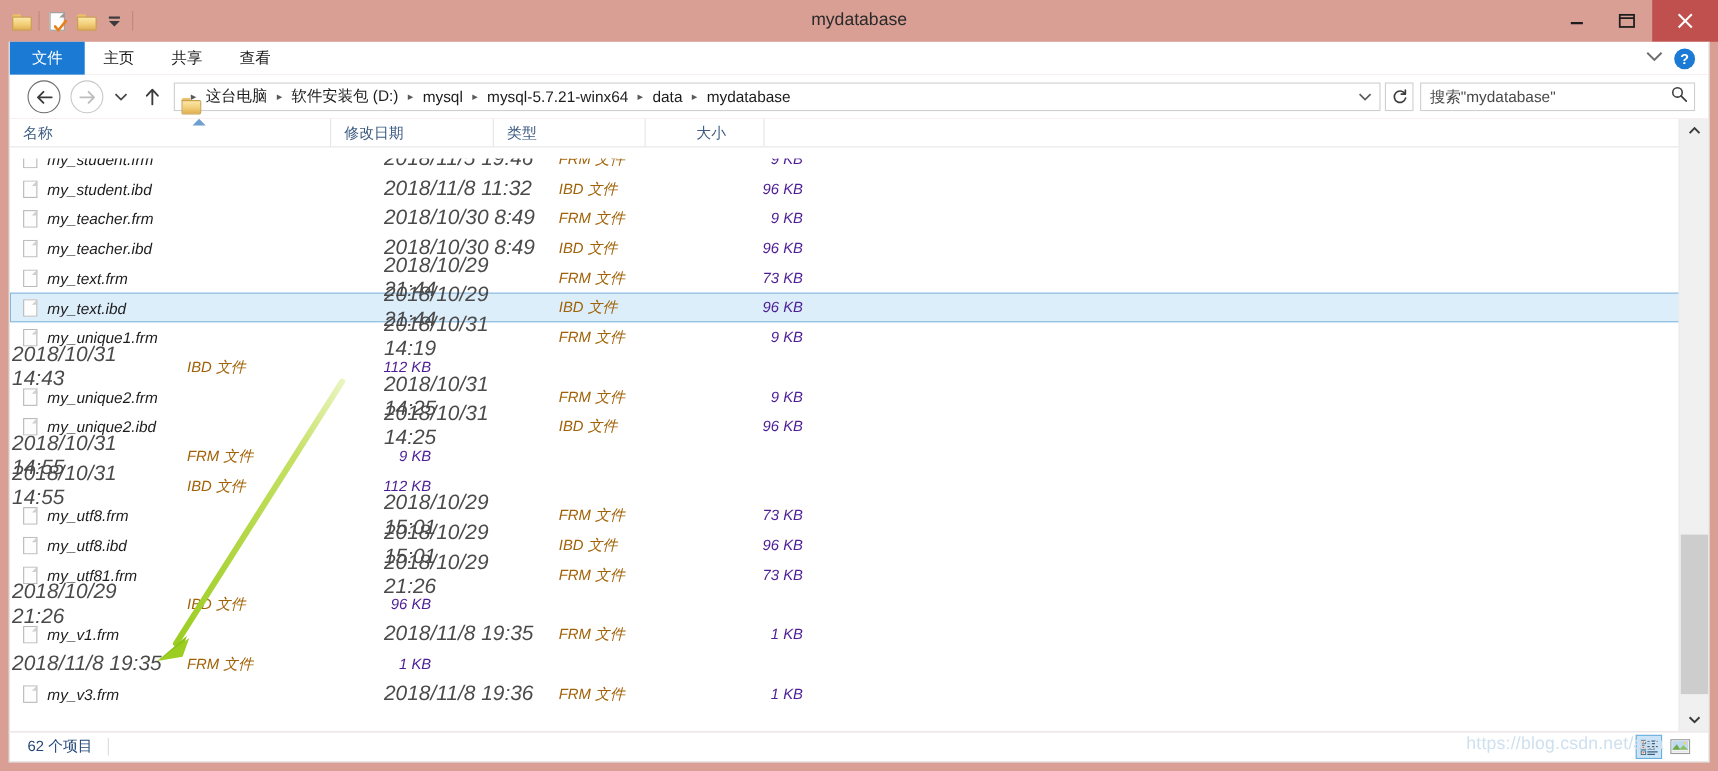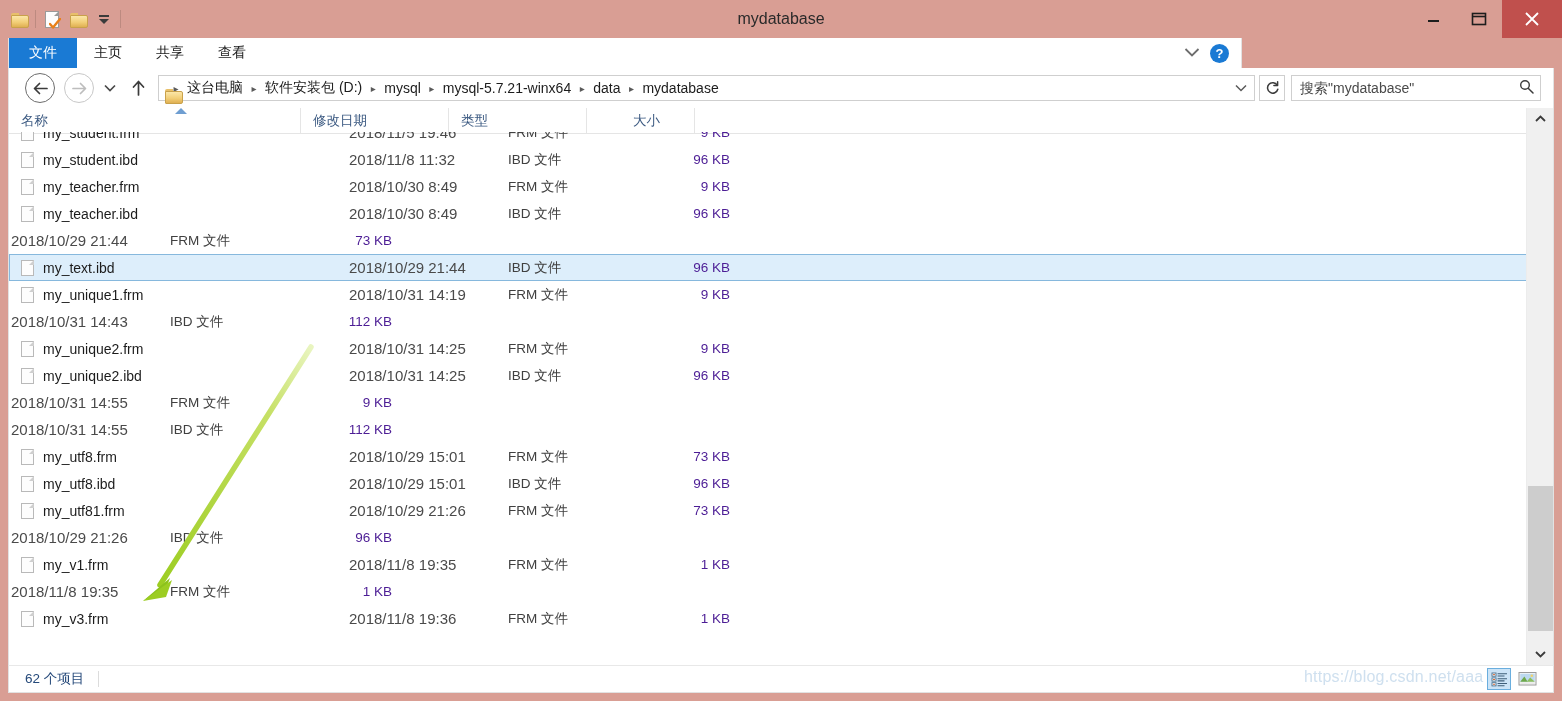--- a/index.html
+++ b/index.html
@@ -84,21 +84,21 @@
   .wc {
     width: 46px; display: flex; align-items: center; justify-content: center;
     cursor: pointer;
   }
   .wc-close { background: #c0504d; width: 60px; }
   .wc-close svg { display:block; }
 
   
   #ribbon {
     position: absolute; left: 8px; top: 38px;
-    width: 1234px; height: 30px;
+    width: 1546px; height: 30px;
     background: #ffffff;
     border-left: 1px solid #e2e2e2;
     border-right: 1px solid #e2e2e2;
     display: flex; align-items: stretch;
   }
   .tab {
     padding: 0 17px; display: flex; align-items: center;
     font-size: 14px; color: #1a1a1a; cursor: pointer;
   }
   .tab.file {
@@ -213,41 +213,42 @@
   #col-rest { flex: 1 1 auto; border-right: none; }
   #sort-arrow {
     position: absolute; left: 166px; top: 0px;
     width: 0; height: 0;
     border-left: 6px solid transparent;
     border-right: 6px solid transparent;
     border-bottom: 6px solid #6f9ed1;
   }
 
   #filelist {
-    position: absolute; left: 0; top: 24px;
+    position: absolute; left: 0; top: 36px;
     width: 1519px; height: 531px;
     overflow: hidden;
+    font-style: italic;
   }
   #list-inner { position: relative; top: -13px; }
   .row {
     height: 27px; display: flex; align-items: center;
     font-size: 14px; color: #1c1c1c;
     border: 1px solid transparent;
     cursor: default;
   }
   .row.selected {
     background: #ddeefb;
     border: 1px solid #86b8dd;
   }
   .cell-name {
     width: 338px; display: flex; align-items: center; gap: 9px;
     padding-left: 11px; overflow: hidden; white-space: nowrap;
   }
-  .cell-date { width: 148px; color: #4a4a4a; font-size: 15px; padding-left: 1px; }
-  .cell-type { width: 138px; color: #404040; font-size: 13.5px; padding-left: 12px; }
+  .cell-date { width: 148px; color: #4a4a4a; font-size: 19px; padding-left: 1px; }
+  .cell-type { width: 138px; color: #a16207; font-size: 13.5px; padding-left: 12px; }
   .cell-size { width: 108px; color: #4c1d95; font-size: 13.5px; text-align: right; padding-right: 12px; }
   .file-ico {
     position: relative; width: 13px; height: 16px; flex: 0 0 auto;
     background: #fdfdfd; border: 1px solid #b9b9b9;
   }
   .file-ico::after {
     content: ""; position: absolute; right: -1px; top: -1px;
     border-width: 0 0 5px 5px; border-style: solid;
     border-color: transparent transparent #cfcfcf transparent;
   }
@@ -292,21 +293,21 @@
   }
   .viewbtn {
     width: 24px; height: 22px;
     display: flex; align-items: center; justify-content: center;
     cursor: pointer;
   }
   .viewbtn.active { background: #cce4f7; border: 1px solid #6aaede; }
 
   
   #watermark {
-    position: absolute; left: 1304px; top: 668px;
+    position: absolute; left: 1333px; top: 668px;
     font-size: 16px; color: #cfe0ef;
     letter-spacing: 0.2px;
     pointer-events: none;
     white-space: nowrap;
   }
 
   
   #annotation {
     position: absolute; left: 0; top: 0;
     width: 1562px; height: 701px;
@@ -499,20 +500,24 @@
           <div class="row">
             <div class="cell-name">
               <span class="file-ico"></span>
               <span>my_teacher.ibd</span>
             </div>
             <div class="cell-date">2018/10/30 8:49</div>
             <div class="cell-type">IBD 文件</div>
             <div class="cell-size">96 KB</div>
           </div>
           <div class="row">
+            <div class="cell-name">
+              <span class="file-ico"></span>
+              <span>my_text.frm</span>
+            </div>
             <div class="cell-date">2018/10/29 21:44</div>
             <div class="cell-type">FRM 文件</div>
             <div class="cell-size">73 KB</div>
           </div>
           <div class="row selected">
             <div class="cell-name">
               <span class="file-ico"></span>
               <span>my_text.ibd</span>
             </div>
             <div class="cell-date">2018/10/29 21:44</div>

